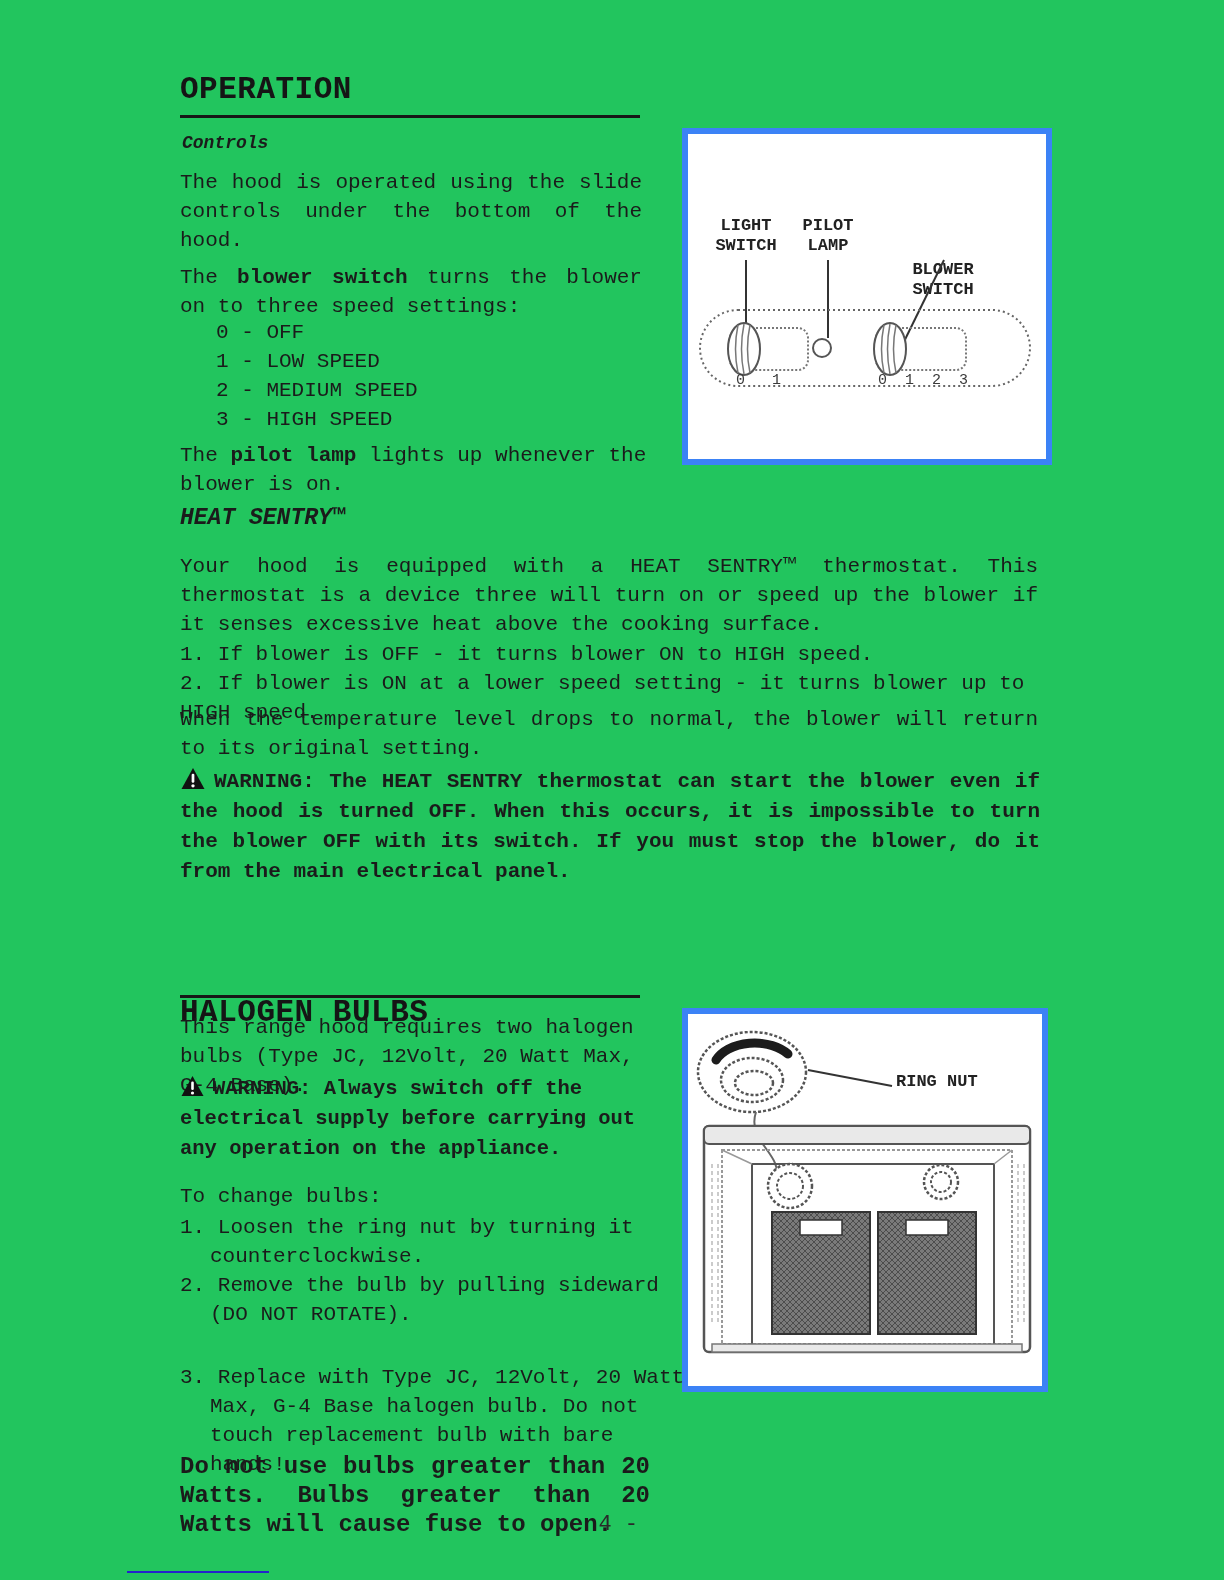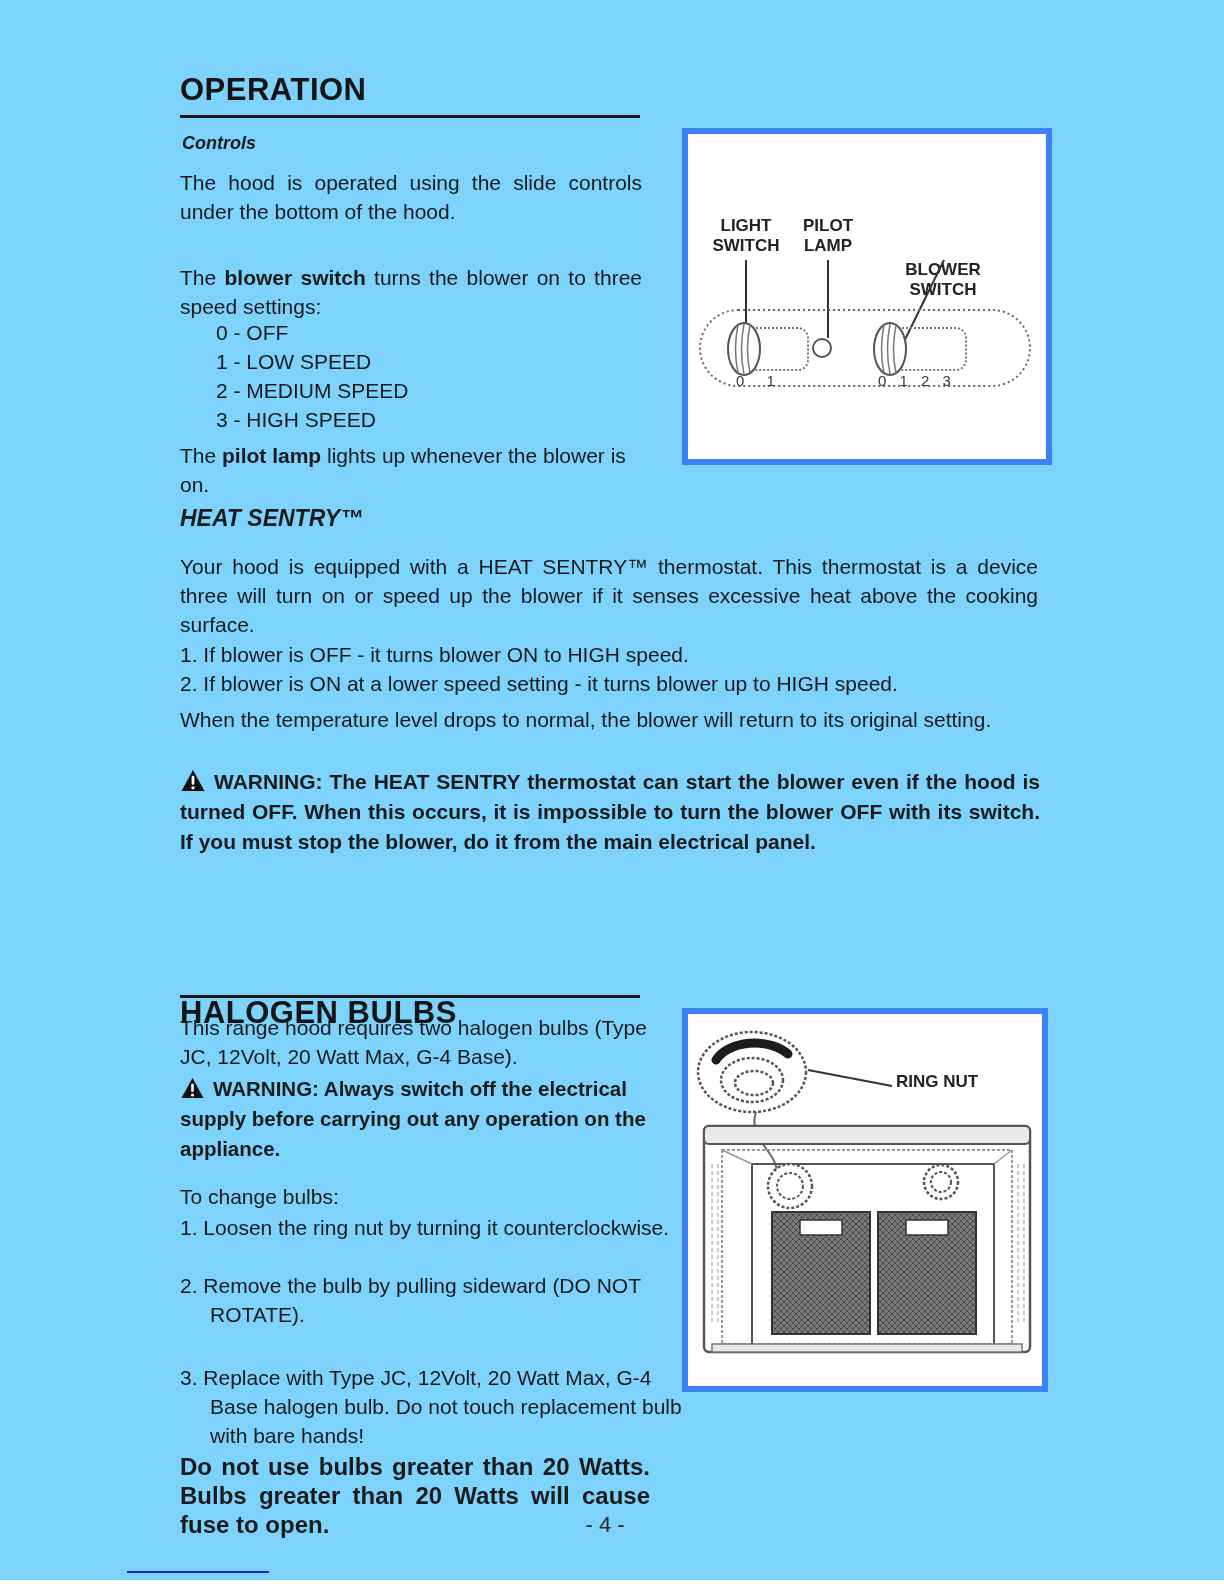--- a/index.html
+++ b/index.html
@@ -1,18 +1,18 @@
 <!DOCTYPE html>
 <html><head>
 <meta charset="utf-8">
 <style>
   html,body { margin:0; padding:0; background:#ffffff; }
   #page {
-    position:relative; width:1224px; height:1580px; background:#7dd3fc;
-    font-family:Liberation Sans, sans-serif; color:#1b1b1b; overflow:hidden;
+    position:relative; width:1224px; height:1580px; background:#22c55e;
+    font-family:Liberation Mono, monospace; color:#1b1b1b; overflow:hidden;
   }
   .abs { position:absolute; }
   .sec-title { font-size:31px; font-weight:bold; letter-spacing:0.5px; color:#151515; }
   .rule { background:#171717; height:3px; }
   .sub-head { font-size:18px; font-weight:bold; font-style:italic; }
   .body { font-size:21px; line-height:29px; }
   .just { text-align:justify; }
   .warn-text { font-size:21px; line-height:30px; font-weight:bold; text-align:justify; }
   .hang { padding-left:30px; text-indent:-30px; }
   .fig-box { border:6px solid #3b82f6; background:#fff; }

